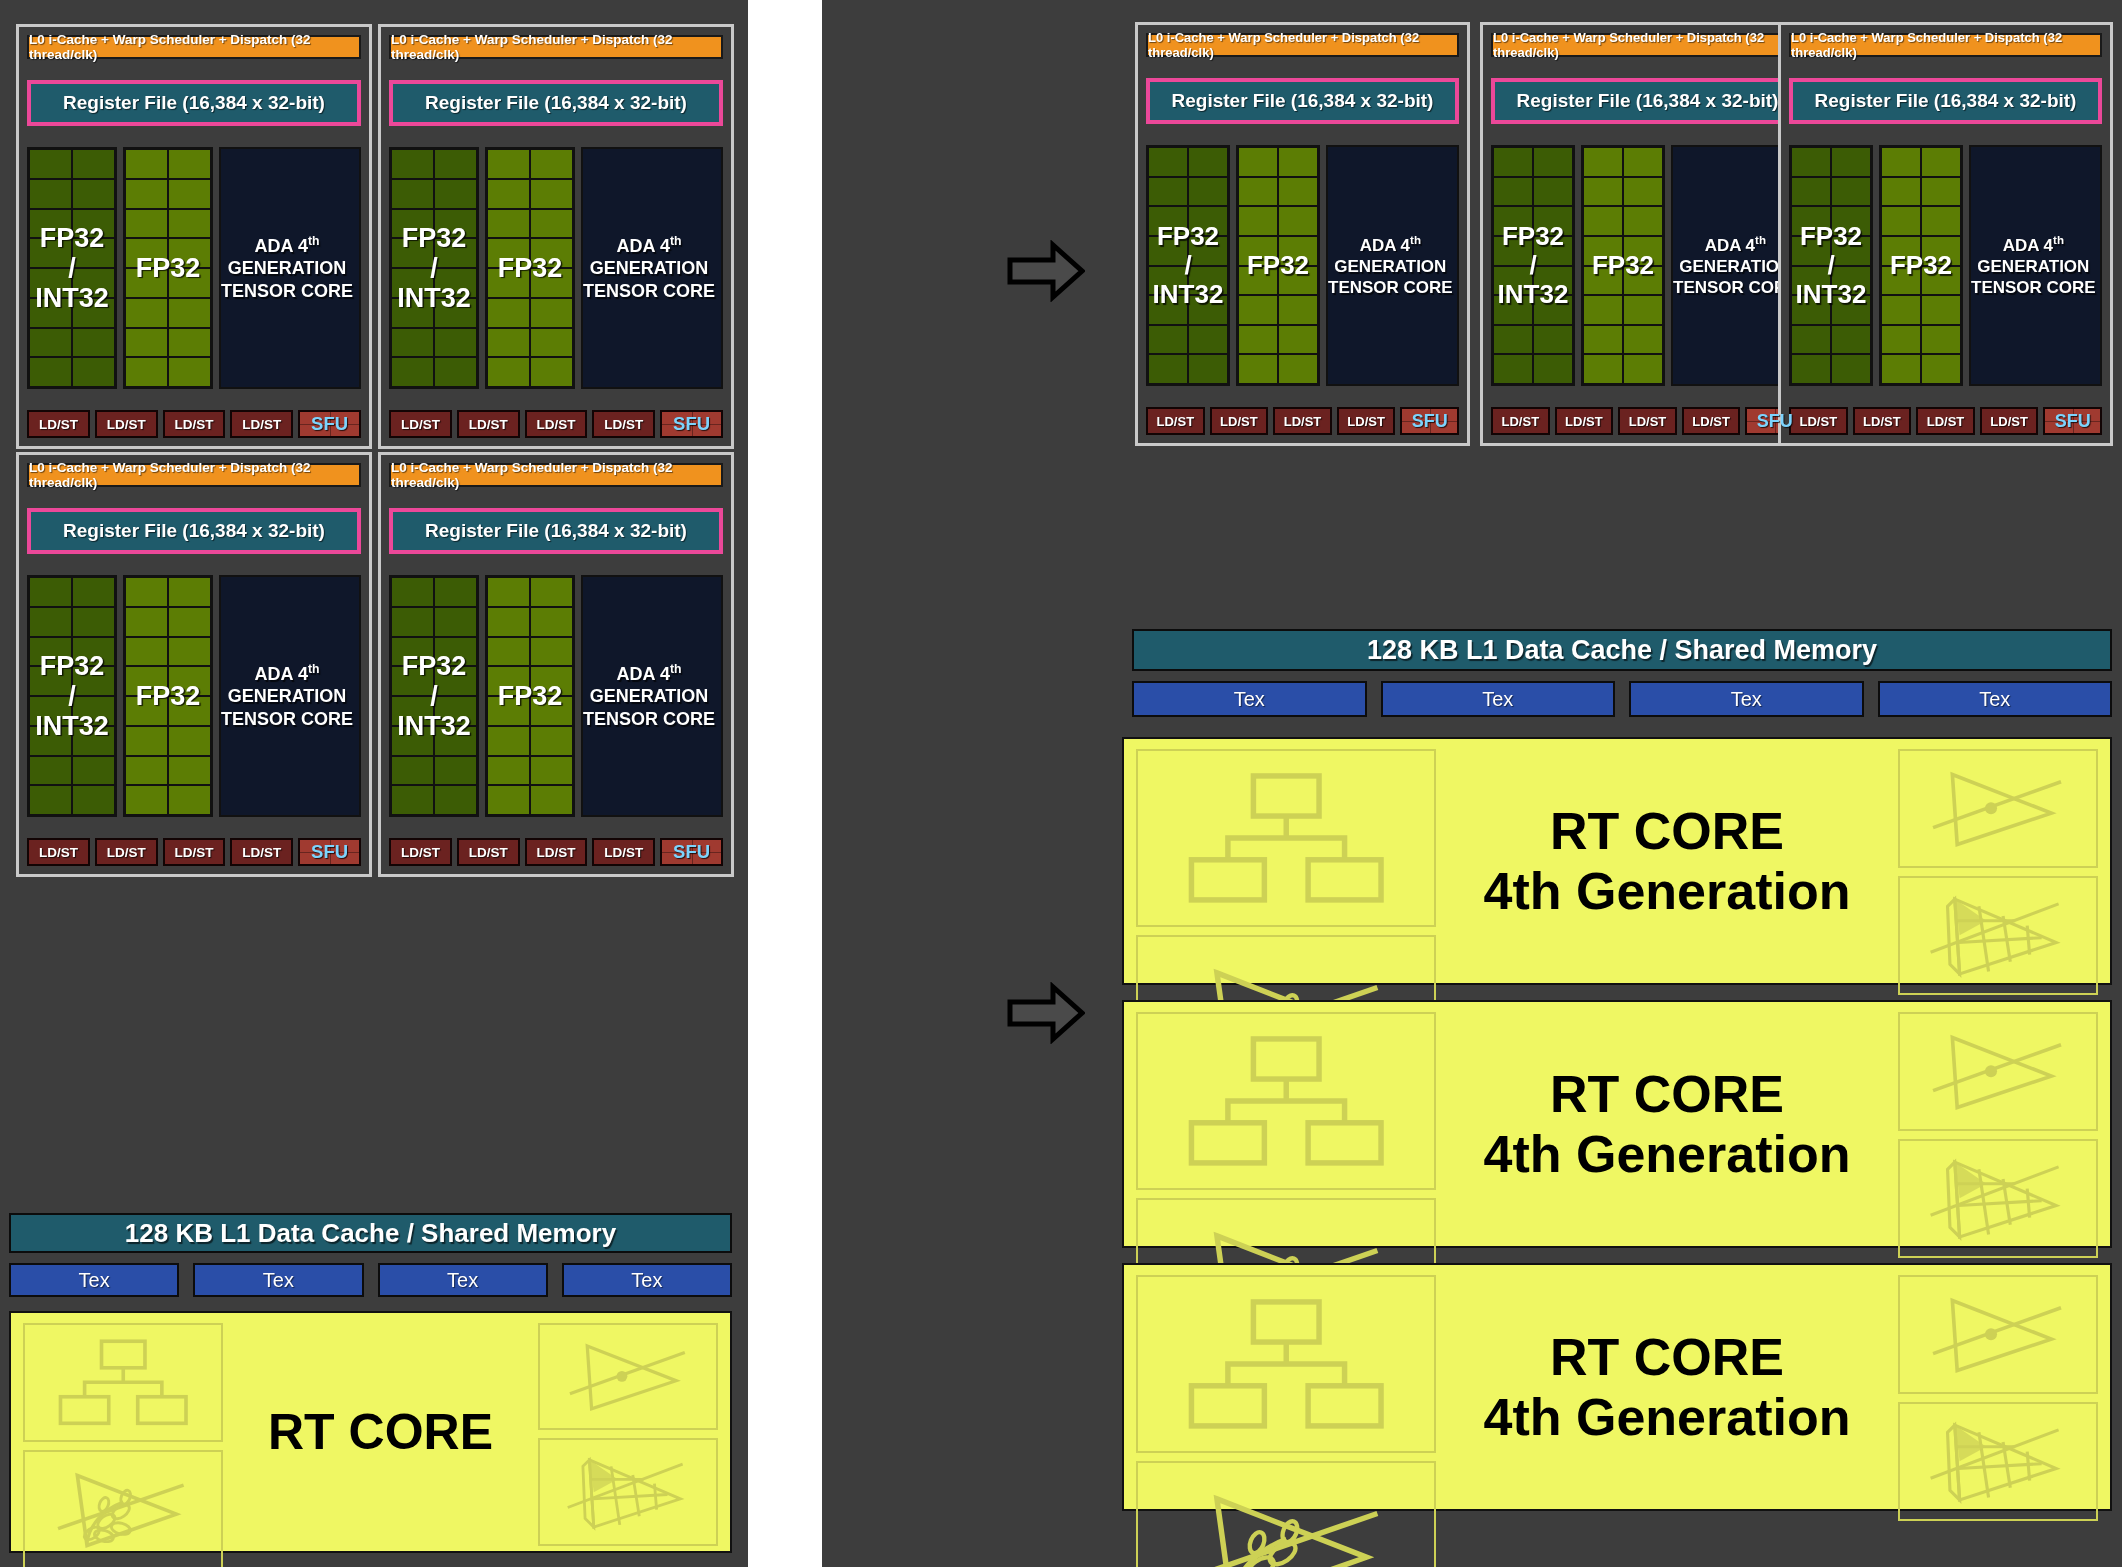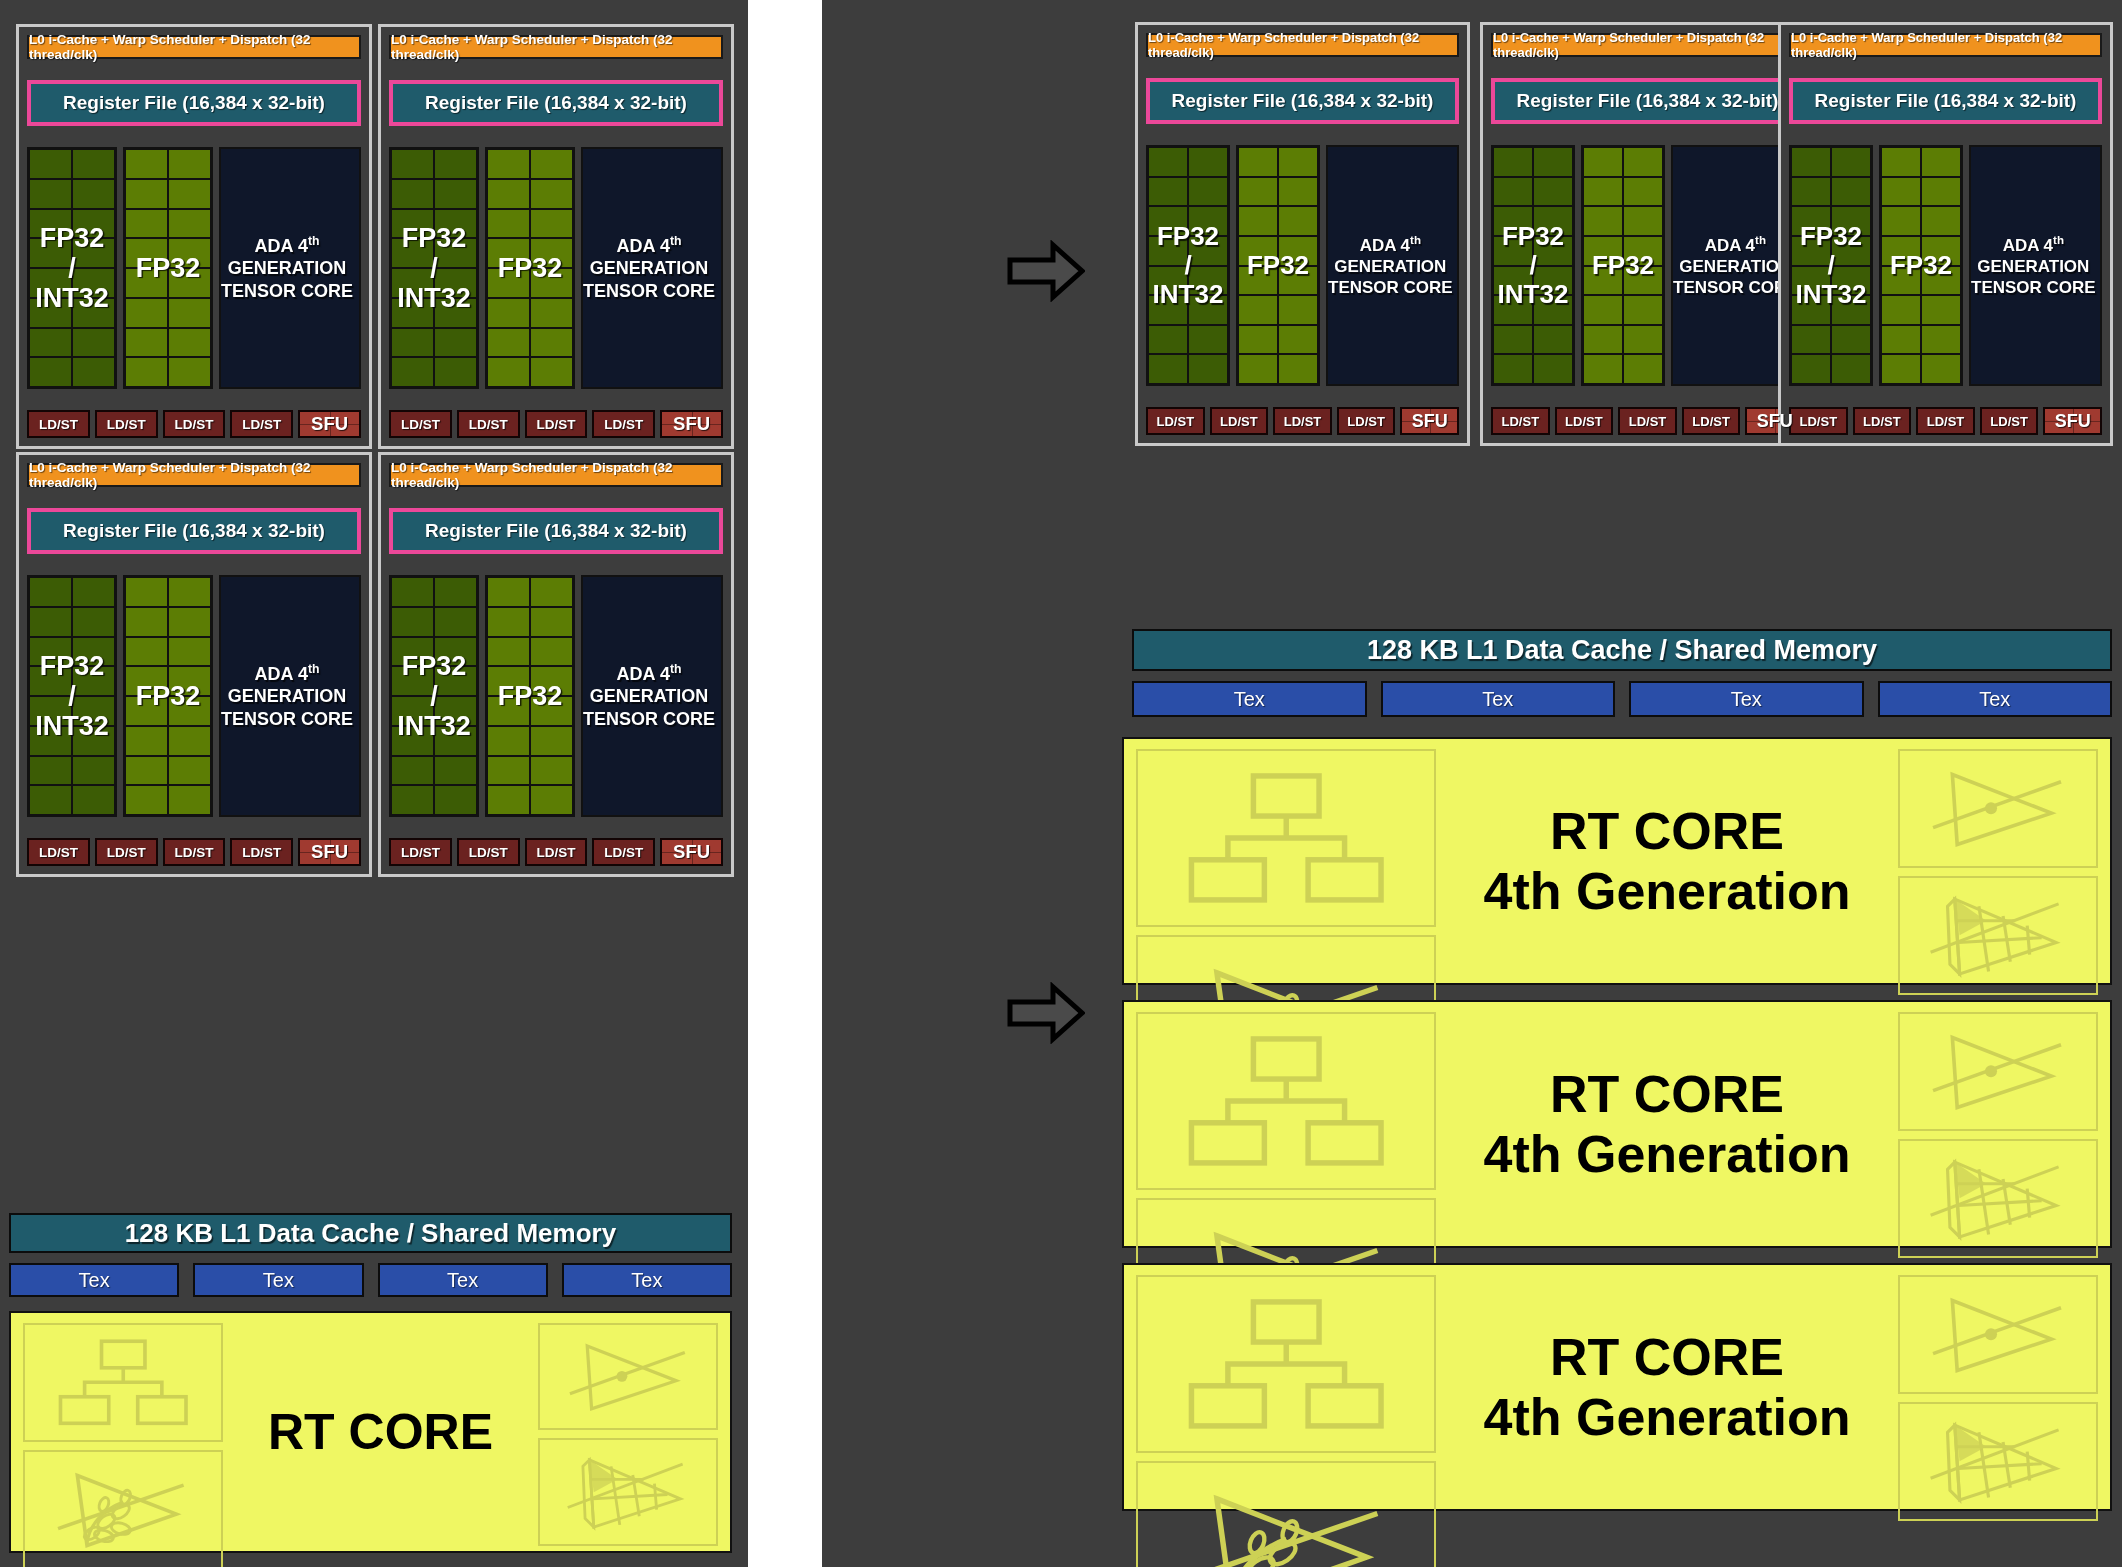--- a/index.html
+++ b/index.html
@@ -78,21 +78,21 @@
   .ldst-row{display:flex;gap:5px;flex:0 0 auto;}
   .ldst{
     background:#6b2220;border:2px solid #120404;box-sizing:border-box;
     color:#fff;font-weight:bold;
     display:flex;align-items:center;justify-content:center;
     text-shadow:1px 1px 1px rgba(0,0,0,.75);
     flex:1 1 0;
   }
   .sfu{
     background:#a03a30;border:2px solid #120404;box-sizing:border-box;
-    color:#ffffff;font-weight:bold;
+    color:#7dd3fc;font-weight:bold;
     display:flex;align-items:center;justify-content:center;
     text-shadow:1px 1px 1px rgba(0,0,0,.75);
     position:relative;
     flex:1 1 0;
   }
   .sfu::before{content:"";position:absolute;left:0;right:0;top:50%;height:1px;background:rgba(0,0,0,.35);}
   .sfu::after{content:"";position:absolute;top:0;bottom:0;left:50%;width:1px;background:rgba(0,0,0,.35);}
   .sfu span{position:relative;z-index:2;}
 
   

